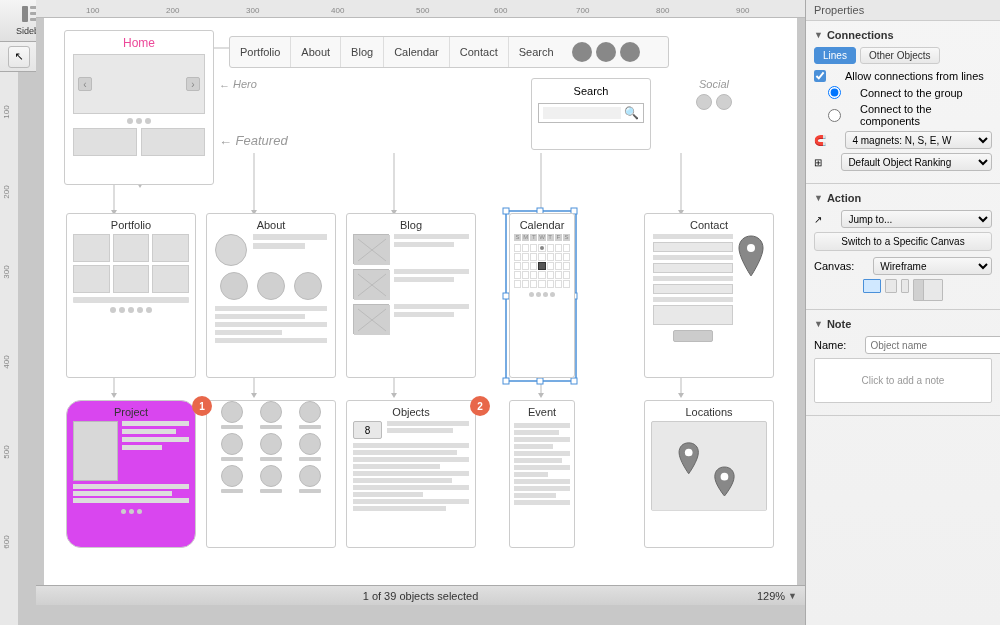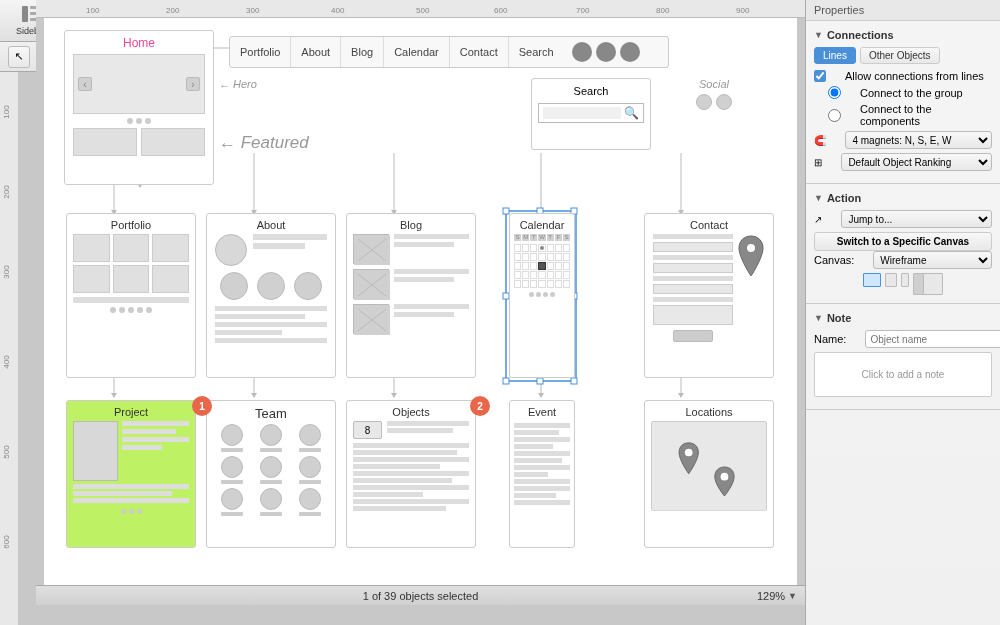--- a/index.html
+++ b/index.html
@@ -395,21 +395,21 @@
 
         <div style="display:flex; gap:4px; margin-left:8px;">
           <div style="width:20px; height:20px; border-radius:50%; background:#888;"></div>
           <div style="width:20px; height:20px; border-radius:50%; background:#888;"></div>
           <div style="width:20px; height:20px; border-radius:50%; background:#888;"></div>
         </div>
       </div>
 
       <div style="position:absolute; left:175px; top:60px; font-size:11px; color:#999; font-style:italic;">← Hero</div>
 
-      <div style="position:absolute; left:175px; top:115px; font-size:17px; color:#999; font-style:italic;">← Featured</div>
+      <div style="position:absolute; left:175px; top:115px; font-size:13px; color:#999; font-style:italic;">← Featured</div>
 
       <div style="position:absolute; left:487px; top:60px; width:120px; height:72px; background:white; border:1px solid #ccc; border-radius:3px; padding:6px; z-index:2;">
         <div style="text-align:center; font-size:11px; margin-bottom:6px;">Search</div>
         <div style="display:flex; align-items:center; background:white; border:1px solid #bbb; padding:2px 4px;">
           <div style="flex:1; height:12px; background:#f0f0f0;"></div>
           <div style="font-size:12px; color:#888; margin-left:3px;">🔍</div>
         </div>
       </div>
 
       <div style="position:absolute; left:630px; top:60px; width:80px; height:40px; display:flex; flex-direction:column; align-items:center; z-index:2;">
@@ -597,21 +597,21 @@
               
               <svg width="28" height="50" viewBox="0 0 28 50">
                   <path d="M14 2 C7 2 2 7 2 14 C2 24 14 42 14 42 C14 42 26 24 26 14 C26 7 21 2 14 2 Z" fill="#888" stroke="#666" stroke-width="1"></path>
                   <circle cx="14" cy="14" r="4" fill="white"></circle>
                 </svg>
             </div>
           </div>
         </div>
       </div>
 
-      <div style="position:absolute; left:22px; top:382px; width:130px; height:148px; background:#bef264; border:1px solid #ccc; border-radius:3px; z-index:2;">
+      <div style="position:absolute; left:22px; top:382px; width:130px; height:148px; background:#d946ef; border:1px solid #ccc; border-radius:15px; z-index:2;">
         <div style="text-align:center; font-size:11px; padding:5px 0 3px; color:#333;">Project</div>
         <div style="padding:0 6px;">
           <div style="display:flex; gap:4px; margin-bottom:3px;">
             <div style="width:45px; height:60px; background:#d8d8d8; border:1px solid #bbb;"></div>
             <div style="flex:1;">
               <div style="height:5px; background:#ddd; margin-bottom:3px;"></div>
               <div style="height:5px; background:#ddd; margin-bottom:3px; width:80%;"></div>
               <div style="height:5px; background:#ddd; margin-bottom:3px;"></div>
               <div style="height:5px; background:#ddd; width:60%;"></div>
             </div>
@@ -623,21 +623,20 @@
             <div style="width:5px;height:5px;border-radius:50%;background:#ccc;"></div>
             <div style="width:5px;height:5px;border-radius:50%;background:#ccc;"></div>
             <div style="width:5px;height:5px;border-radius:50%;background:#ccc;"></div>
           </div>
         </div>
       </div>
 
       <div style="position:absolute; left:148px; top:378px; width:20px; height:20px; border-radius:50%; background:#e8674a; color:white; font-size:10px; font-weight:bold; display:flex; align-items:center; justify-content:center; z-index:10;">1</div>
 
       <div style="position:absolute; left:162px; top:382px; width:130px; height:148px; background:white; border:1px solid #ccc; border-radius:3px; z-index:2;">
-        <div style="text-align:center; font-size:13px; padding:5px 0 3px; color:#333;">Team</div>
         <div style="padding:0 8px;">
 
           <div style="display:grid; grid-template-columns:repeat(3,1fr); gap:4px; margin-bottom:3px;">
 
             <div style="display:flex; flex-direction:column; align-items:center;">
               <div style="width:22px; height:22px; border-radius:50%; background:#d0d0d0; border:1px solid #bbb; margin-bottom:2px;"></div>
               <div style="width:22px; height:4px; background:#ccc; border-radius:1px;"></div>
             </div>
             <div style="display:flex; flex-direction:column; align-items:center;">
               <div style="width:22px; height:22px; border-radius:50%; background:#d0d0d0; border:1px solid #bbb; margin-bottom:2px;"></div>
@@ -791,21 +790,21 @@
     <div class="panel-section">
       <div class="panel-title">
         <span>Action</span>
       </div>
       <div class="panel-row">
         <span style="font-size:10px;">↗</span>
         <select class="panel-select">
           <option>Jump to...</option>
         </select>
       </div>
-      <div style="font-weight:bold;">
+      <div style="margin-bottom:6px;">
         <div style="display:flex; align-items:center; justify-content:center; padding:3px; border:1px solid #ccc; border-radius:3px; background:linear-gradient(to bottom, #f8f8f8, #e8e8e8); cursor:pointer; font-size:10px;">
           <span>Switch to a Specific Canvas</span>
         </div>
       </div>
       <div class="panel-row">
         <span>Canvas:</span>
         <select class="panel-select">
           <option>Wireframe</option>
         </select>
       </div>

